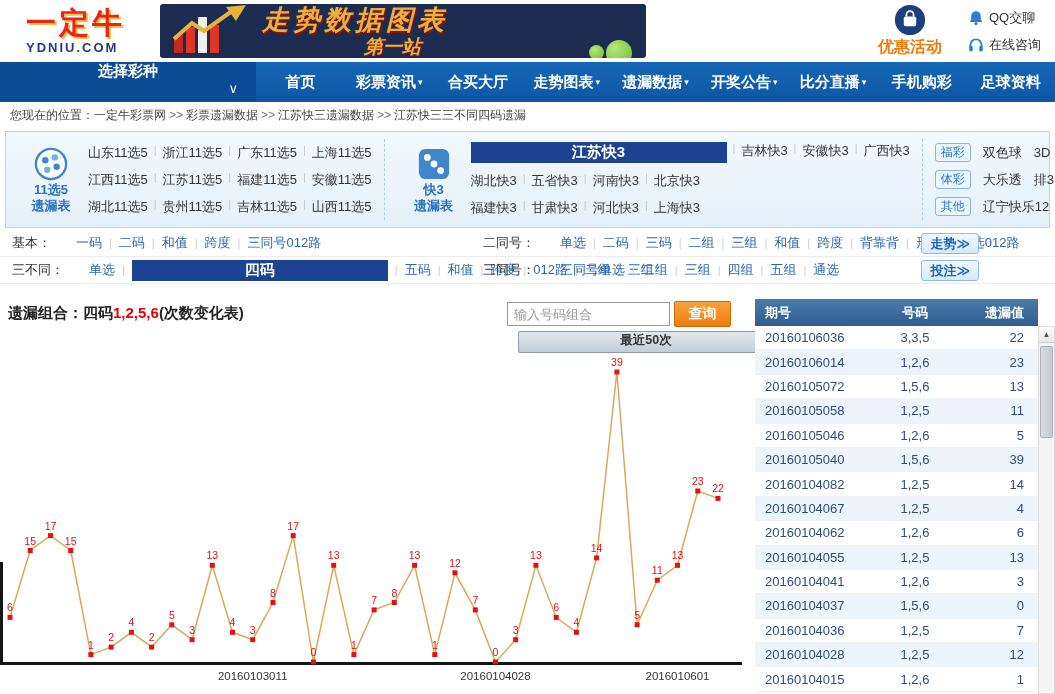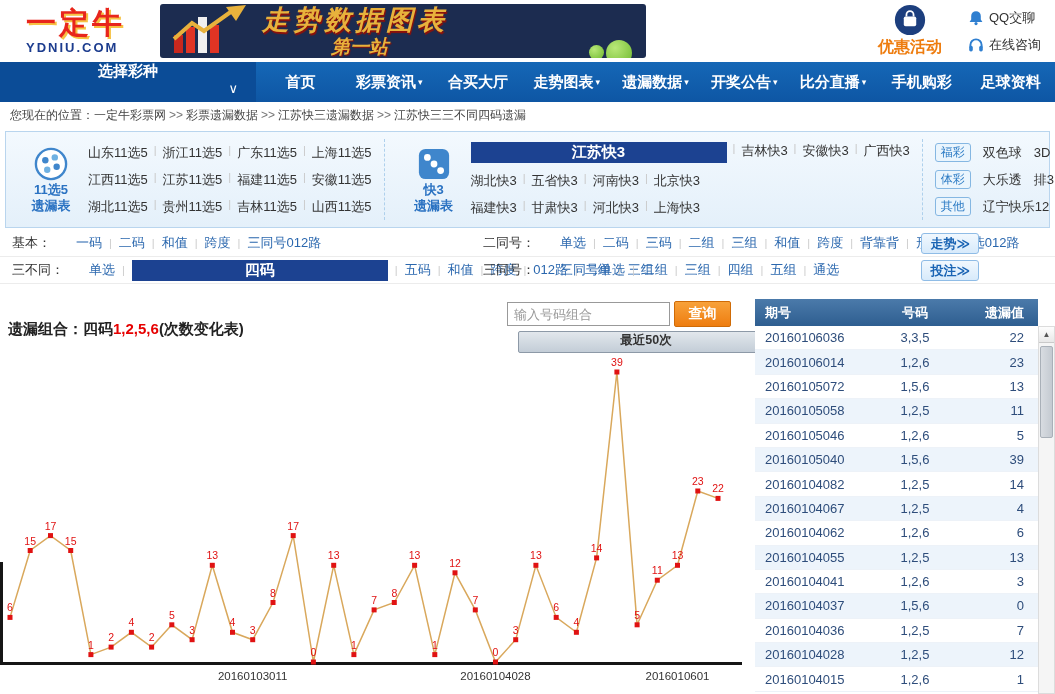--- a/index.html
+++ b/index.html
@@ -8,21 +8,21 @@
   a{text-decoration:none;}
 
   
   .top{height:62px;display:flex;align-items:center;background:#fff;}
   .logo{width:160px;padding-left:26px;line-height:1;cursor:pointer;}
   .logo-cn{font-size:30px;font-weight:bold;color:var(--logo-red,#e8251c);text-shadow:2px 2px 0 #f6c243;letter-spacing:3px;}
   .logo-en{font-size:13px;font-weight:bold;color:#1c3c8e;letter-spacing:2px;margin-top:3px;}
   .banner{width:486px;height:54px;background:var(--banner-navy,#1c2c50);display:flex;align-items:center;padding:0 10px;position:relative;border-radius:3px;overflow:hidden;cursor:pointer;}
   .banner-text{margin-left:12px;}
   .banner-line1{font-size:27px;font-weight:bold;color:#e8b23c;text-shadow:1px 2px 1px #901008;letter-spacing:4px;font-style:italic;}
-  .banner-line2{font-size:19px;font-weight:bold;color:#e8b23c;font-style:italic;margin:-4px 0 0 69px;text-shadow:1px 1px 1px #901008;font-family:Liberation Serif, serif;}
+  .banner-line2{font-size:19px;font-weight:bold;color:#e8b23c;font-style:italic;margin:-4px 0 0 102px;text-shadow:1px 1px 1px #901008;font-family:Liberation Serif, serif;}
   .ball{position:absolute;border-radius:50%;background:radial-gradient(circle at 35% 30%,#b8e878,#6cb62c);}
   .b1{width:26px;height:26px;right:14px;bottom:-8px;}
   .b2{width:15px;height:15px;right:42px;bottom:-2px;}
   .promo{margin-left:auto;display:flex;flex-direction:column;align-items:center;gap:1px;cursor:pointer;}
   .promo-label{color:var(--accent-orange,#f08018);font-size:16px;font-weight:bold;}
   .contact{display:flex;flex-direction:column;gap:9px;margin:0 14px 0 26px;}
   .citem{display:flex;align-items:center;gap:5px;font-size:13px;color:#333;cursor:pointer;white-space:nowrap;}
 
   
   .nav{height:40px;background:linear-gradient(var(--nav-blue,#1567b6),#0e56a4);display:flex;}
@@ -58,21 +58,21 @@
   .flink{color:var(--link-blue,#2a67ae);cursor:pointer;}
   .flink.sel{background:var(--accent-navy,#1c4291);color:#fff;padding:1px 6px;}
   .fsep{color:#ccc;font-size:11px;}
   .fgroup2{position:absolute;left:483px;display:flex;align-items:center;}
   .fbtn{position:absolute;right:76px;top:3px;height:21px;background:linear-gradient(#f1f8fe,#d7eafb);border:1px solid #8fbce6;color:#1a64b4;font-size:13px;font-weight:bold;padding:0 8px;border-radius:3px;cursor:pointer;font-family:inherit;}
 
   
   .main{display:flex;height:410px;background:#fff;}
   .left{width:755px;position:relative;}
   .toolbar{height:62px;position:relative;}
-  .title{position:absolute;left:8px;top:36px;font-size:15px;font-weight:bold;color:#222;}
+  .title{position:absolute;left:8px;top:20px;font-size:15px;font-weight:bold;color:#222;}
   .title .red{color:#e60000;}
   .search{position:absolute;left:507px;top:17px;display:flex;align-items:center;}
   .sinput{width:163px;height:24px;border:1px solid #999;padding:0 6px;font-size:13px;font-family:inherit;color:#333;}
   .sinput::placeholder{color:#999;}
   .qbtn{width:57px;height:26px;margin-left:4px;background:linear-gradient(#f8a13a,var(--accent-orange,#ee7d10));border:1px solid #cf6b07;color:#fff;font-size:14px;font-weight:bold;cursor:pointer;font-family:inherit;border-radius:2px;}
   .ranges{position:absolute;left:518px;top:47px;display:flex;gap:5px;}
   .rbtn{height:22px;background:linear-gradient(#f5f5f5,#dadada);border:1px solid #a6a6a6;color:#333;font-size:12.5px;padding:0 9px;border-radius:2px;cursor:pointer;font-family:inherit;white-space:nowrap;}
   .rbtn.sel{background:linear-gradient(#e2e7ec,#c3cdd7);border-color:#8d99a7;}
   #chartbox{position:absolute;left:0;top:62px;width:755px;height:348px;overflow:hidden;}
 

